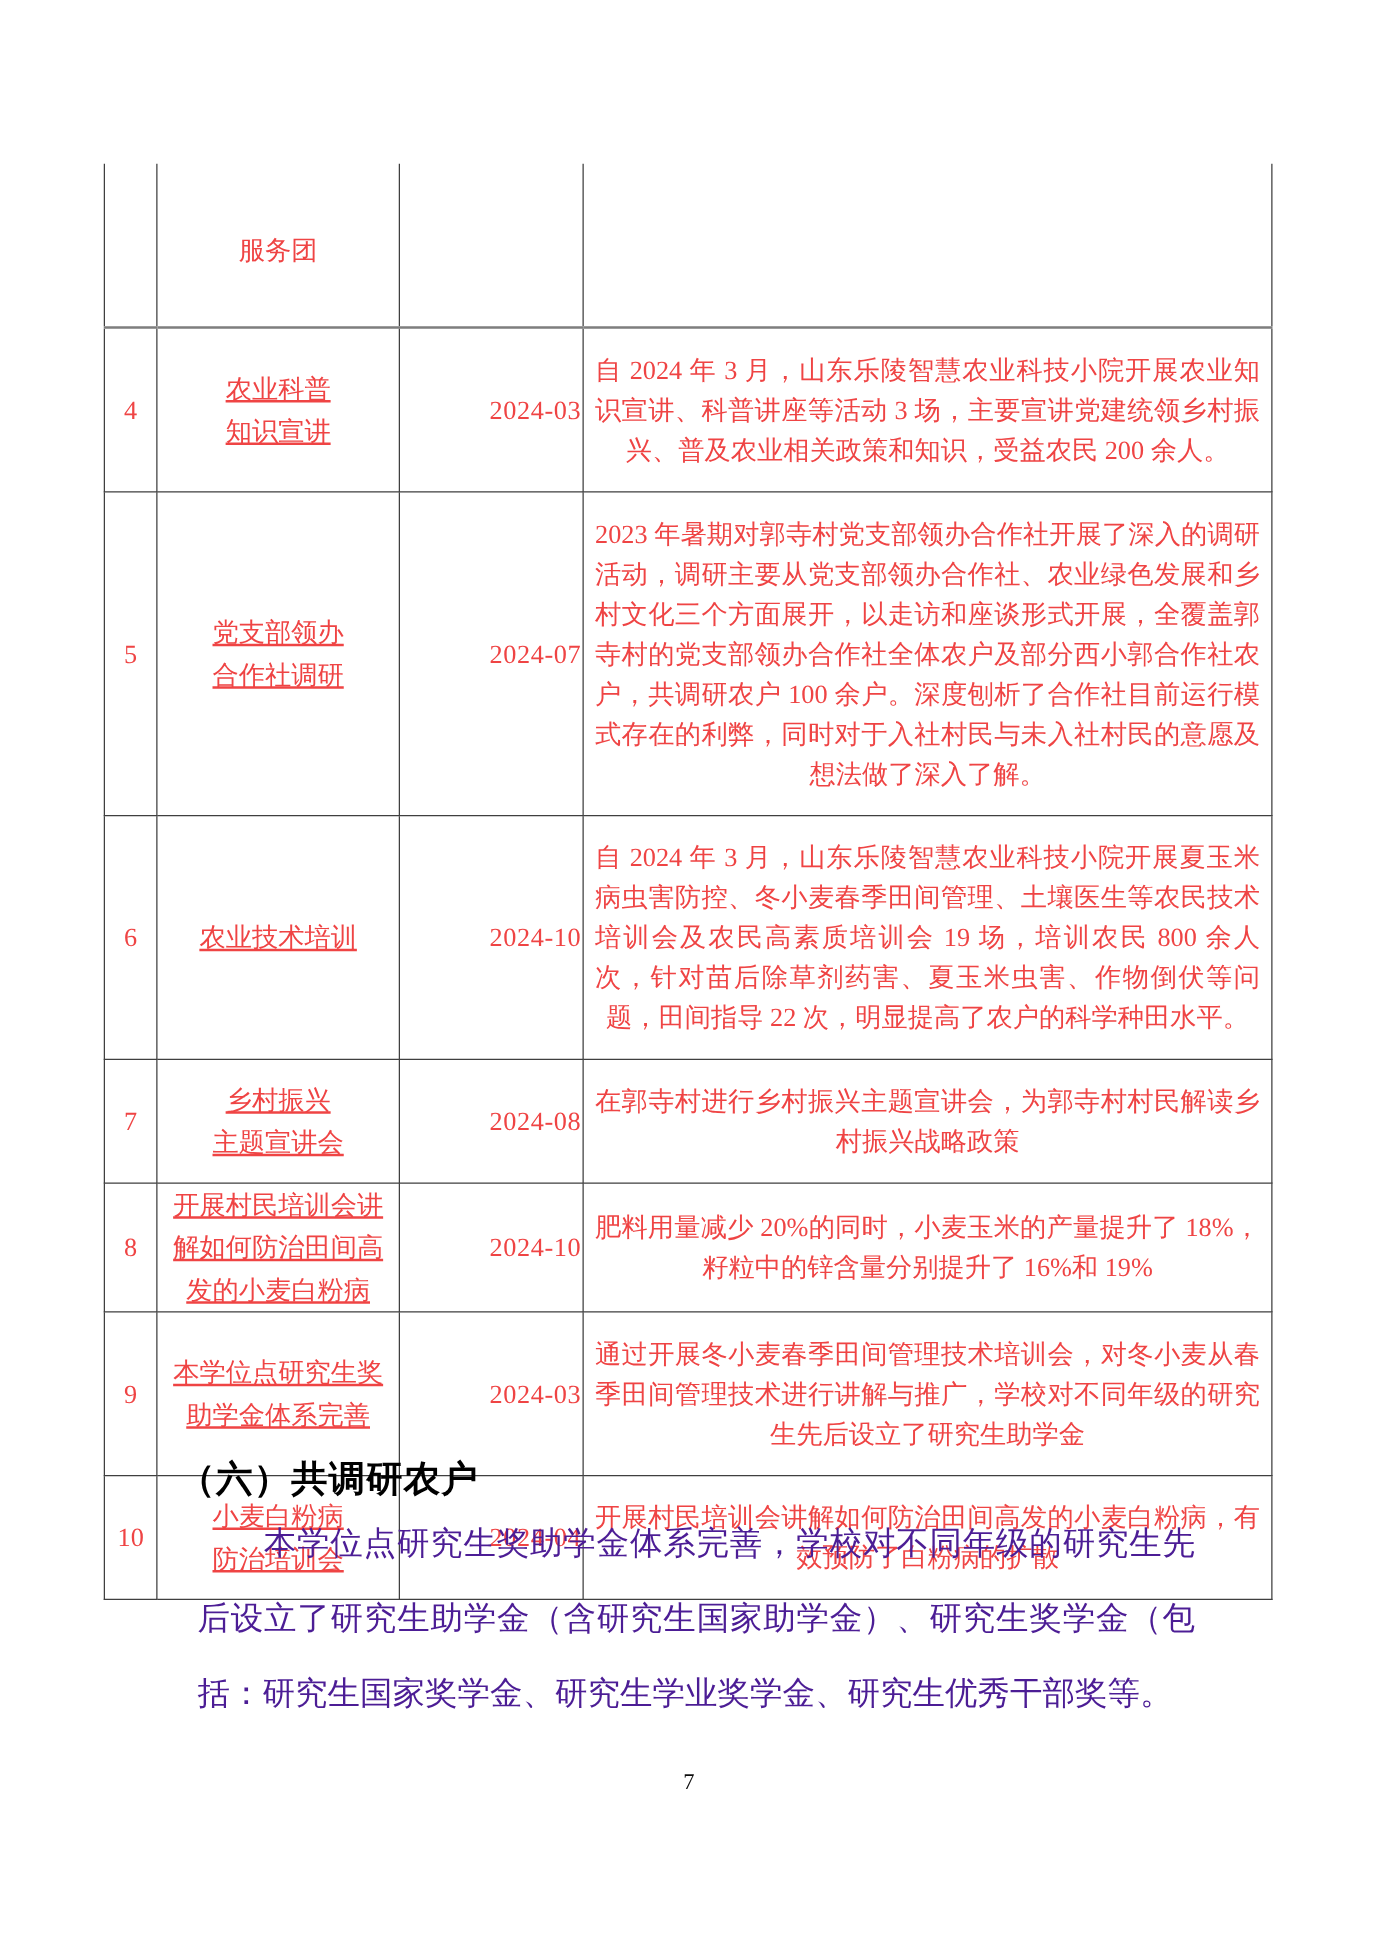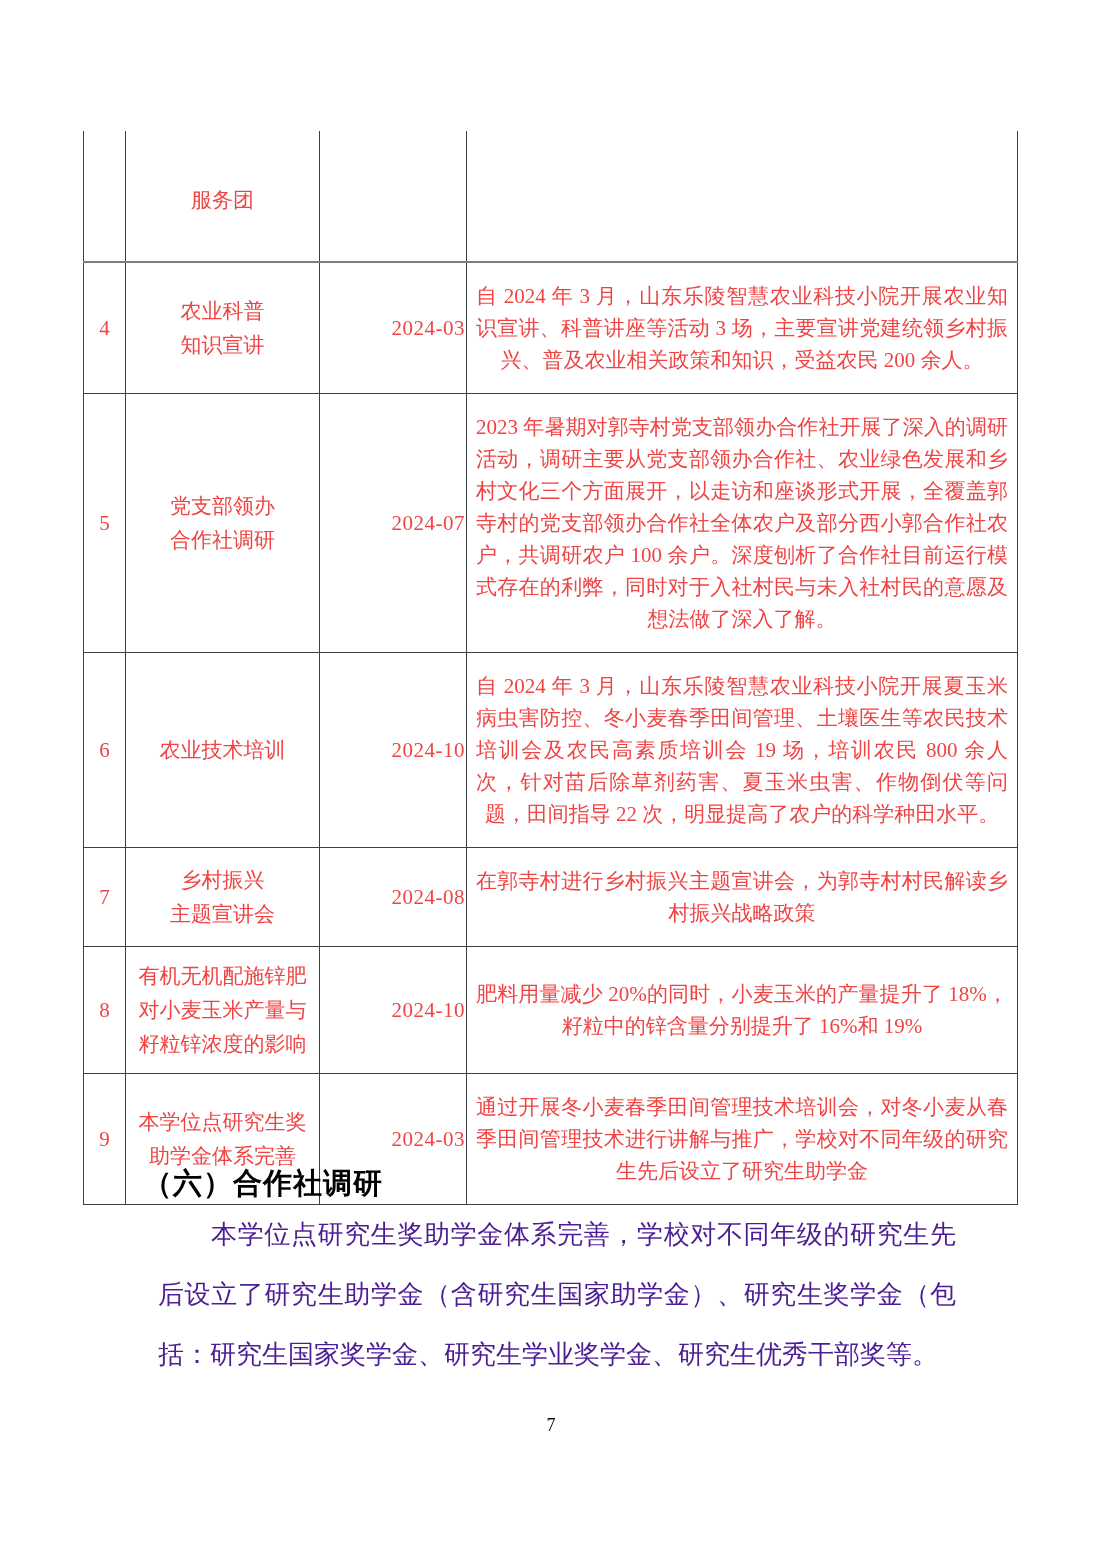--- a/index.html
+++ b/index.html
@@ -30,21 +30,22 @@
   }
   tr.cont-row td{border-top:none;border-bottom:2px solid #7e7e7e;}
   td.num{
     text-align:center;
     padding:0 2px;
   }
   td.name{
     text-align:center;
     white-space:pre-line;
     line-height:34px;
-    padding:12px 5px;
+    padding:0 5px;
+    text-decoration:underline;
   }
   td.name-top{
     text-align:center;
     vertical-align:top;
     padding-top:8px;
     white-space:pre-line;
     line-height:28px;
   }
   td.date{
     text-align:right;
@@ -132,34 +133,41 @@
       <tr style="height:66px">
         <td class="num">7</td>
         <td class="name">乡村振兴
 主题宣讲会</td>
         <td class="date">2024-08</td>
         <td class="desc">在郭寺村进行乡村振兴主题宣讲会，为郭寺村村民解读乡村振兴战略政策</td>
       </tr>
 
       <tr style="height:102px">
         <td class="num">8</td>
-        <td class="name">有机无机配施锌肥对小麦玉米产量与籽粒锌浓度的影响</td>
+        <td class="name">开展村民培训会讲解如何防治田间高发的小麦白粉病</td>
         <td class="date">2024-10</td>
         <td class="desc">肥料用量减少 20%的同时，小麦玉米的产量提升了 18%，籽粒中的锌含量分别提升了 16%和 19%</td>
       </tr>
 
       <tr style="height:98px">
         <td class="num">9</td>
         <td class="name">本学位点研究生奖助学金体系完善</td>
         <td class="date">2024-03</td>
         <td class="desc">通过开展冬小麦春季田间管理技术培训会，对冬小麦从春季田间管理技术进行讲解与推广，学校对不同年级的研究生先后设立了研究生助学金</td>
       </tr>
 
+      <tr style="height:70px">
+        <td class="num">10</td>
+        <td class="name">小麦白粉病
+防治培训会</td>
+        <td class="date">2024-04</td>
+        <td class="desc">开展村民培训会讲解如何防治田间高发的小麦白粉病，有效预防了白粉病的扩散</td>
+      </tr>
     </tbody>
   </table>
 
-  <div class="section-heading">（六）合作社调研</div>
+  <div class="section-heading">（六）共调研农户</div>
 
   <div class="body-paragraph">本学位点研究生奖助学金体系完善，学校对不同年级的研究生先后设立了研究生助学金（含研究生国家助学金）、研究生奖学金（包括：研究生国家奖学金、研究生学业奖学金、研究生优秀干部奖等。</div>
 
   <div class="page-number">7</div>
 
 </div>
 
 </body></html>

